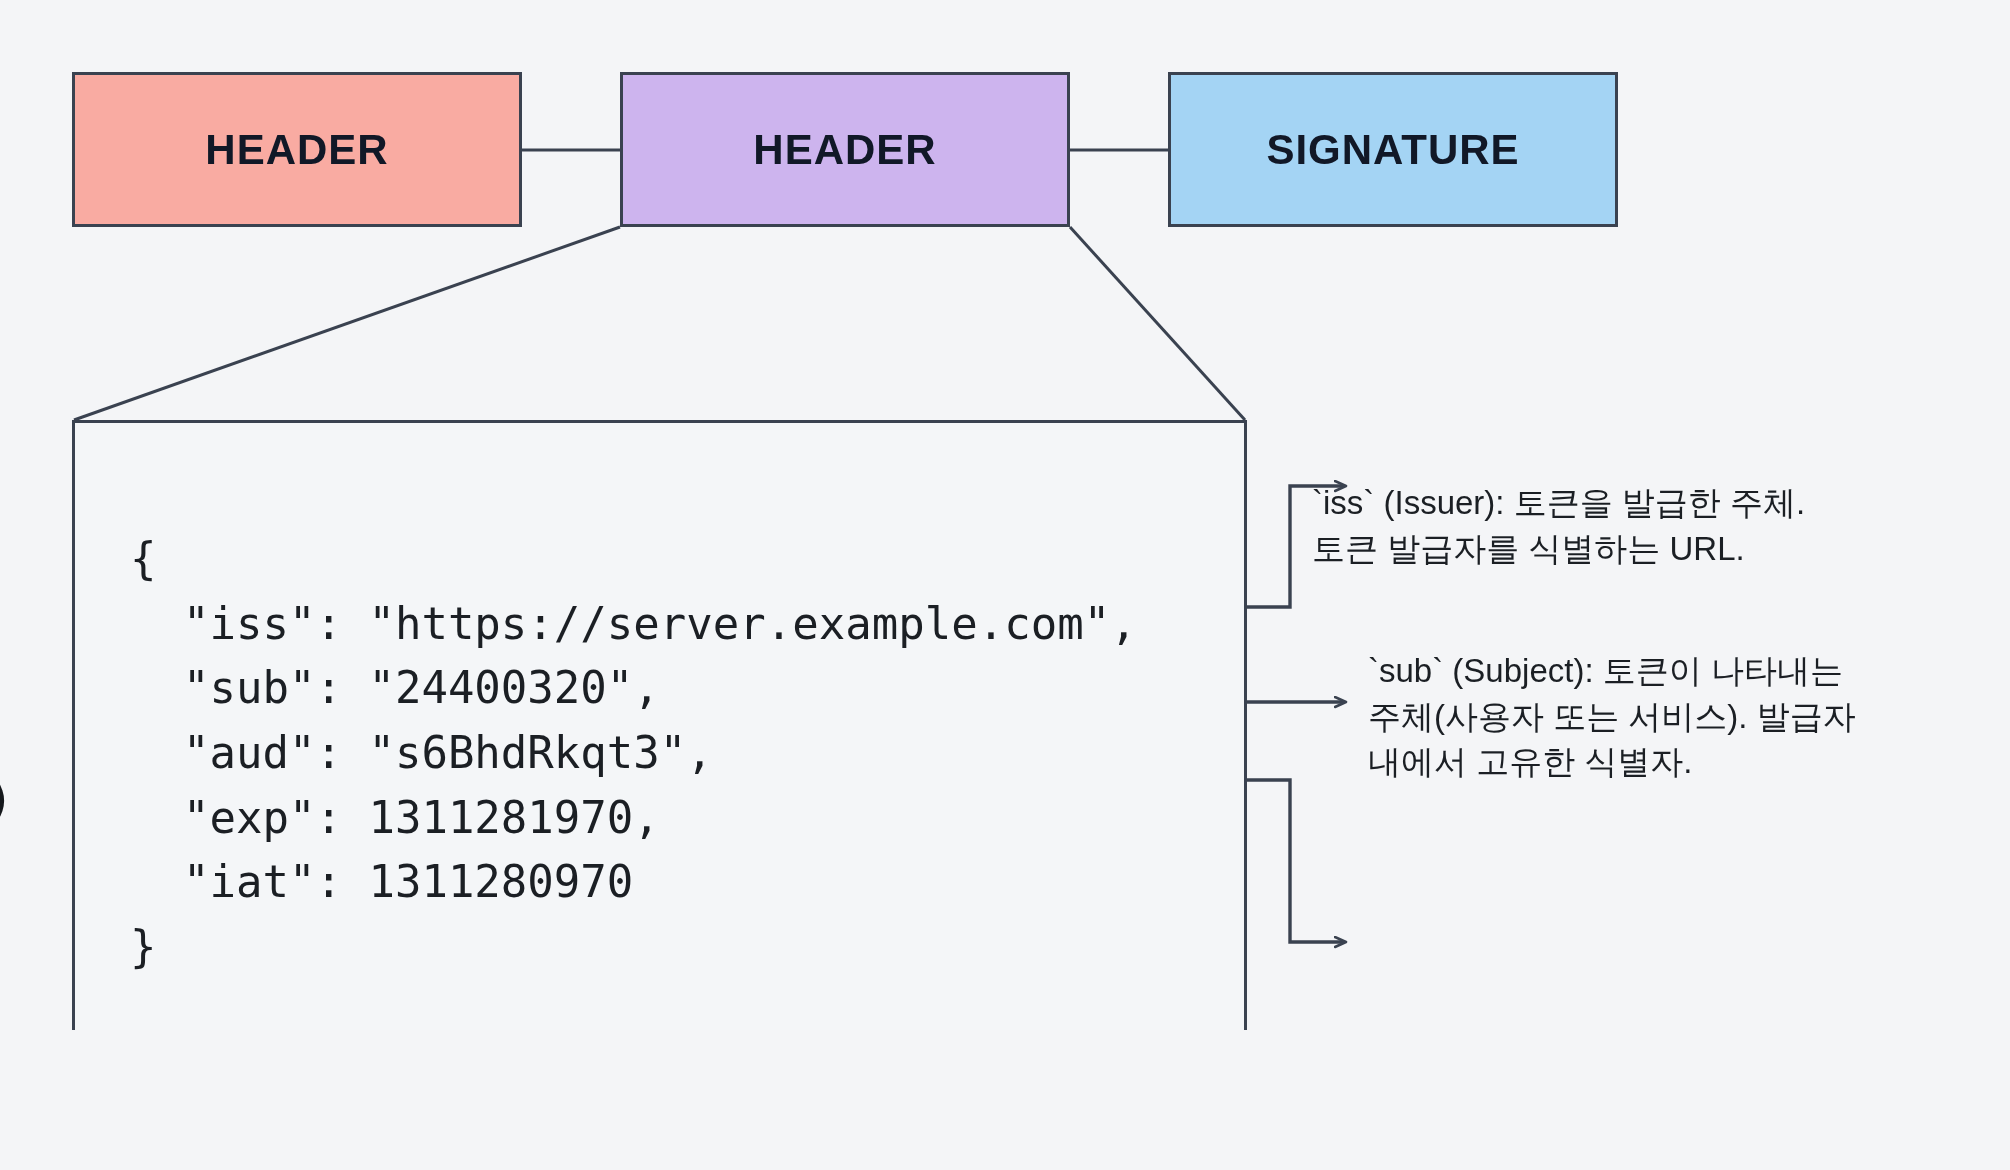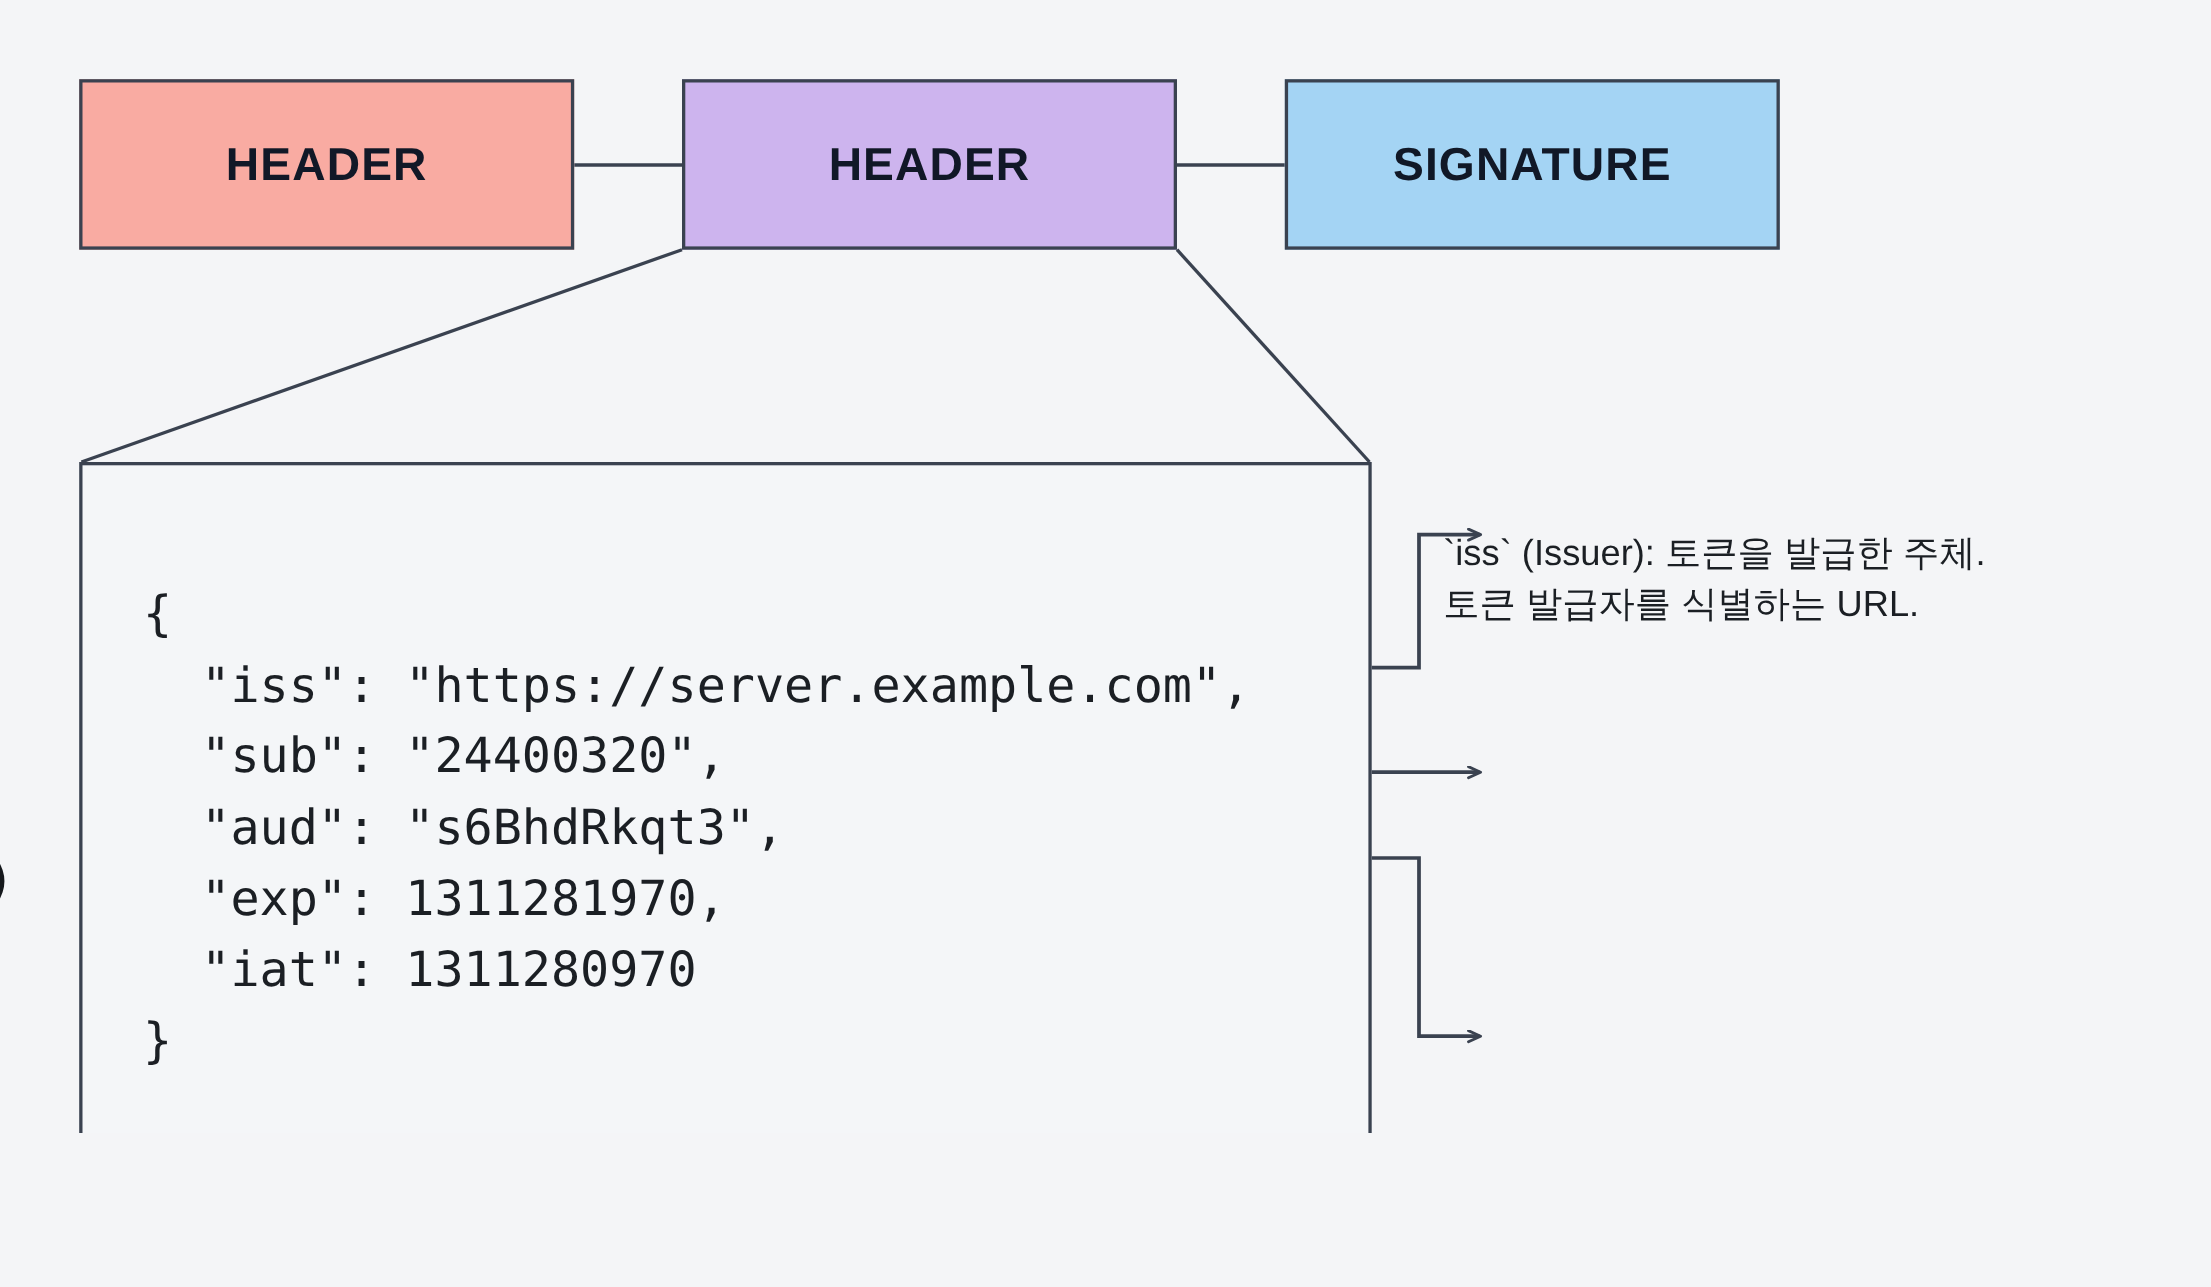--- a/index.html
+++ b/index.html
@@ -136,17 +136,20 @@
   "sub": "24400320",
   "aud": "s6BhdRkqt3",
   "exp": 1311281970,
   "iat": 1311280970
 }</pre>
   </div>
 
   <div class="annotation" id="ann-iss">`iss` (Issuer): 토큰을 발급한 주체.
 토큰 발급자를 식별하는 URL.</div>
 
+  <div class="annotation" id="ann-sub">`sub` (Subject): 토큰이 나타내는
+주체(사용자 또는 서비스). 발급자
+내에서 고유한 식별자.</div>
 
 
   <div id="edge-fragment">)</div>
 
 </div>
 
 </body></html>

